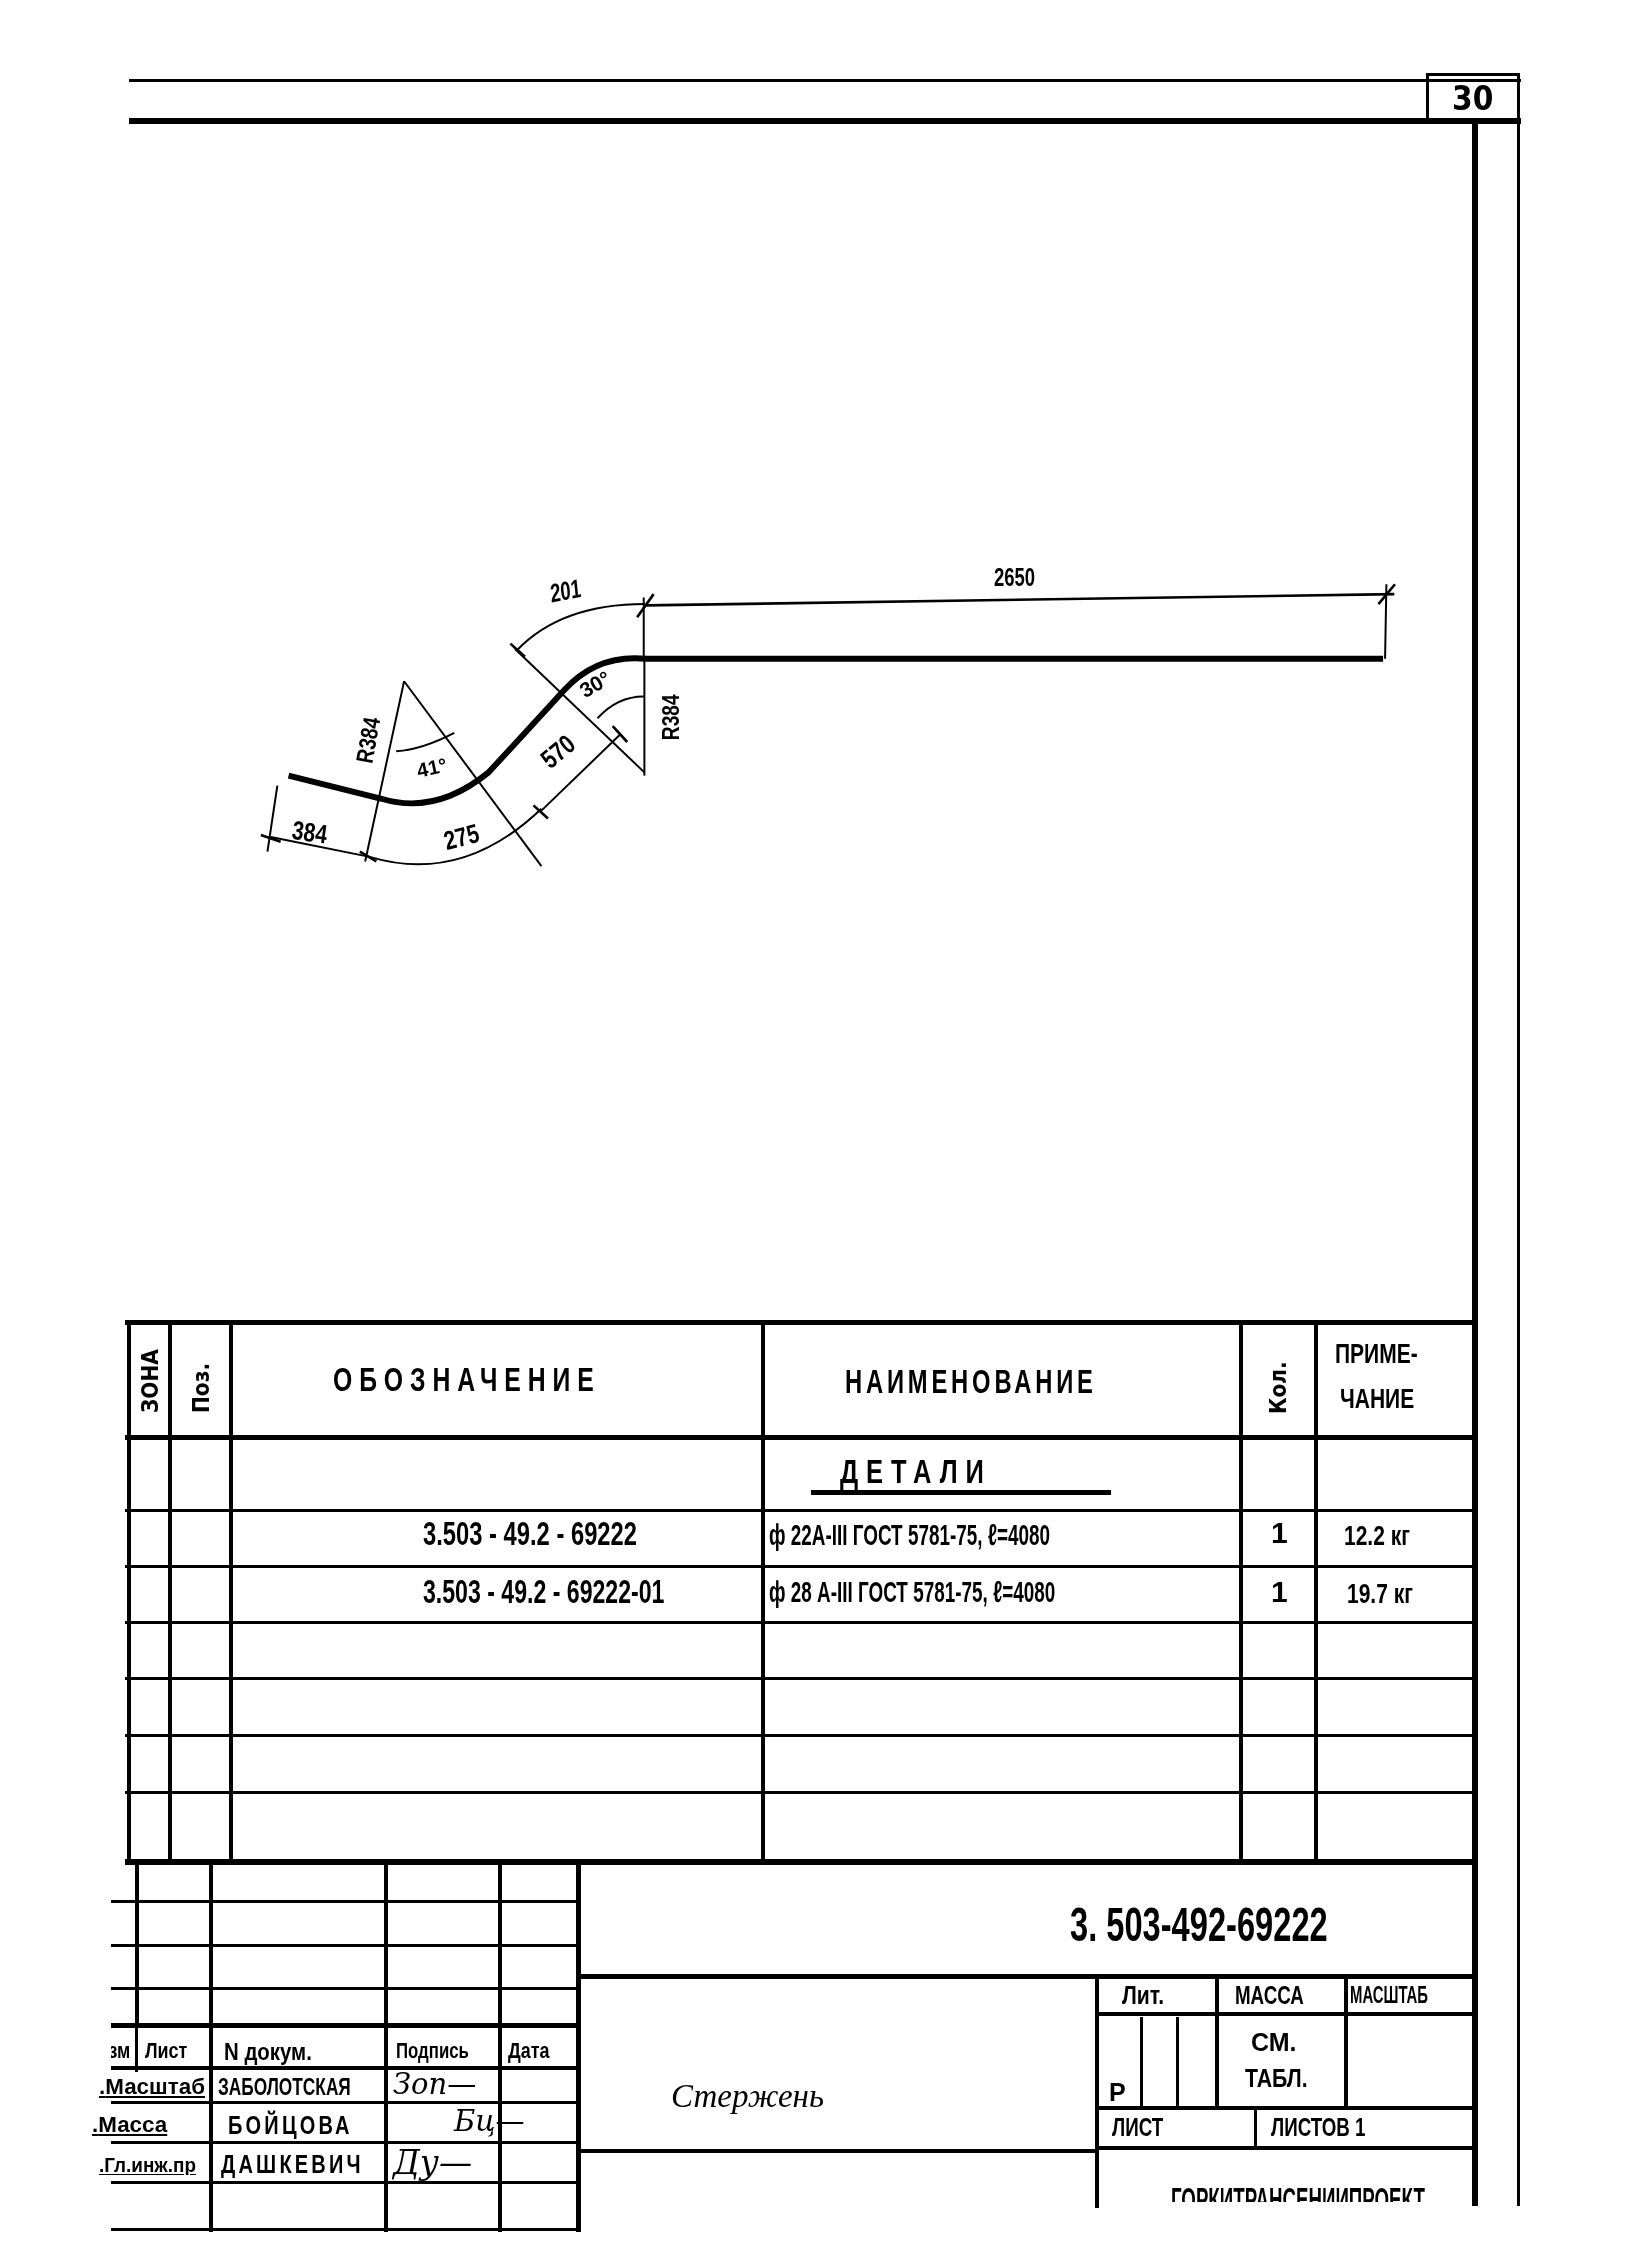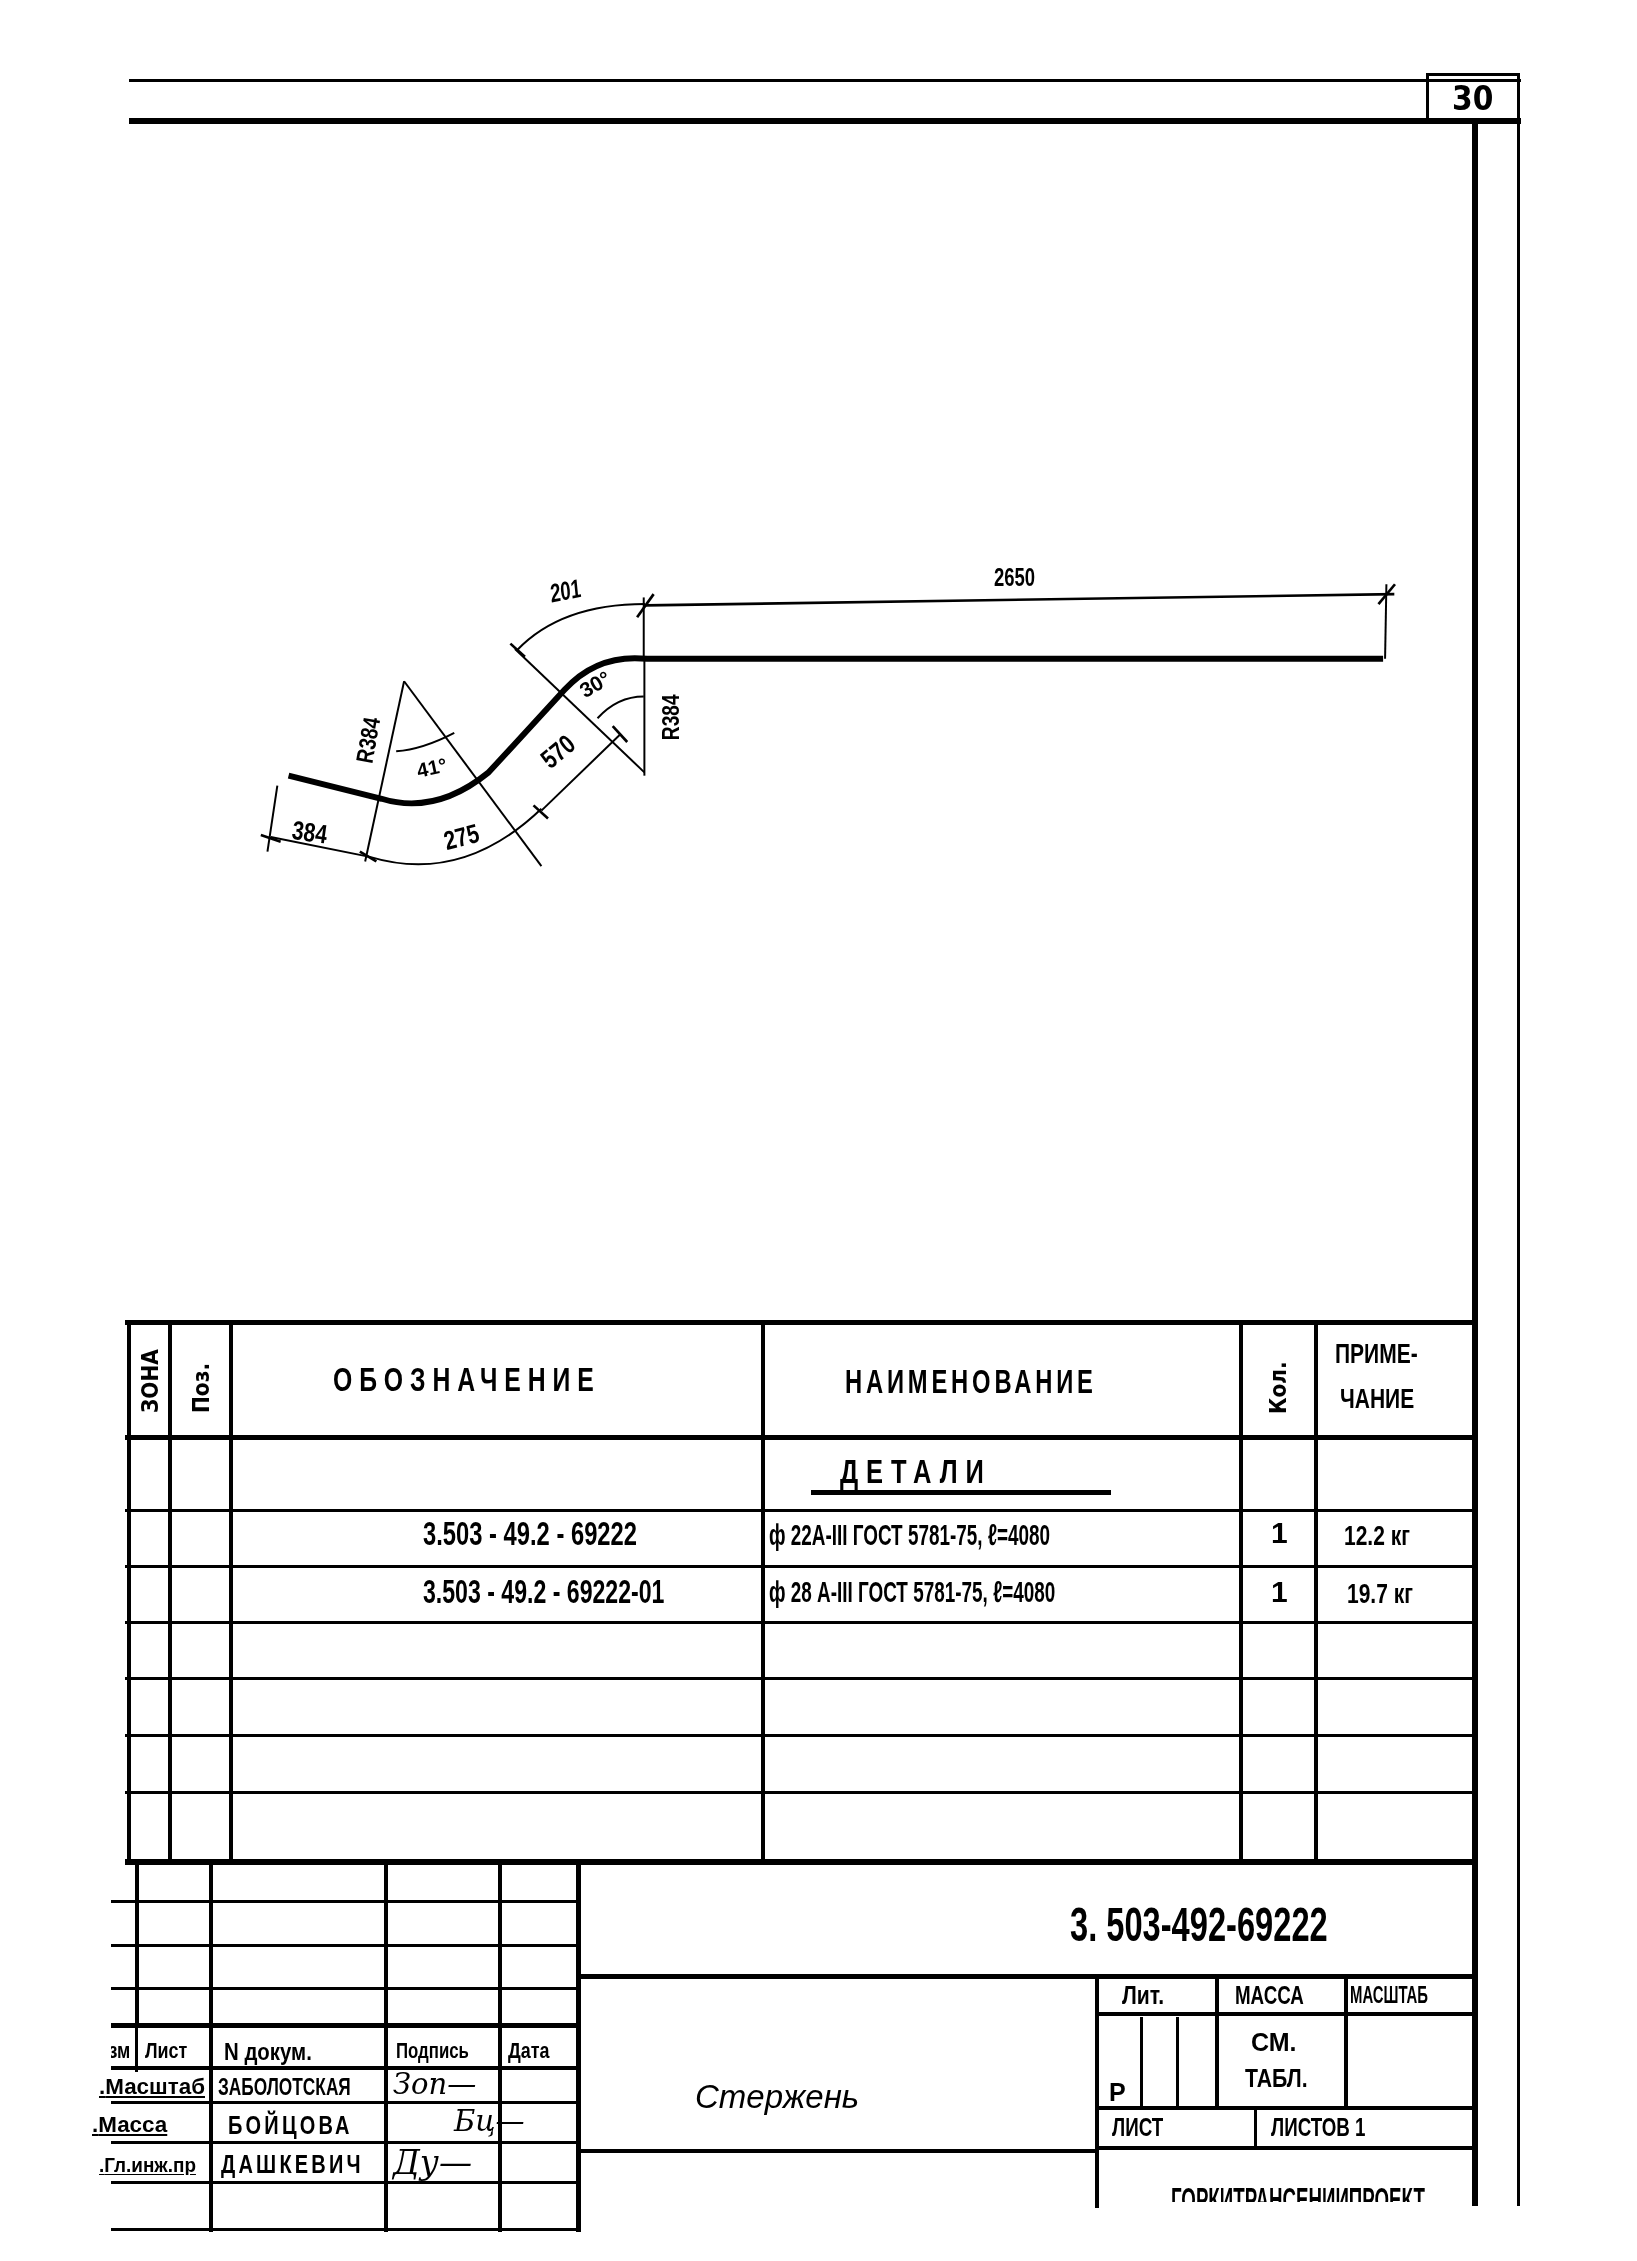--- a/index.html
+++ b/index.html
@@ -181,21 +181,21 @@
   <div class="t cond" style="left:228px;top:2113px;font-size:25px;letter-spacing:4px;transform:scaleX(0.8);text-transform:uppercase;">Бойцова</div>
   <div class="t sig" style="left:411px;top:2107px;font-size:29px;margin-left:43px;">Бц—</div>
 
   <div class="t cond" style="left:99px;top:2154px;width:110px;overflow:hidden;direction:rtl;text-align:left;font-size:21px;text-decoration:underline;transform:scaleX(0.9);">Гл.инж.пр.</div>
   <div class="t cond" style="left:221px;top:2152px;font-size:25px;letter-spacing:4px;transform:scaleX(0.8);text-transform:uppercase;">Дашкевич</div>
   <div class="t sig" style="left:393px;top:2146px;font-size:33px;">Ду—</div>
 
   <div class="ln" style="left:580px;top:1974px;width:896px;height:5.3px;"></div>
   <div class="t cond" style="left:1070px;top:1901px;font-size:48px;transform:scaleX(0.68);">3. 503-492-69222</div>
 
-  <div class="t" style="left:695px;top:2080px;font-size:33px;font-style:italic;font-weight:normal;font-family:Liberation Sans, sans-serif;">Стержень</div>
+  <div class="t" style="left:671px;top:2080px;font-size:33px;font-style:italic;font-weight:normal;font-family:Liberation Serif, serif;">Стержень</div>
 
   <div class="ln" style="left:1095px;top:1977px;width:4px;height:231px;"></div>
   <div class="ln" style="left:1215px;top:1977px;width:4px;height:132px;"></div>
   <div class="ln" style="left:1344px;top:1977px;width:4px;height:132px;"></div>
   <div class="ln" style="left:1140px;top:2017px;width:3.3px;height:92px;"></div>
   <div class="ln" style="left:1176px;top:2017px;width:3.3px;height:92px;"></div>
   <div class="ln" style="left:1096px;top:2012px;width:380px;height:4px;"></div>
   <div class="ln" style="left:1096px;top:2106px;width:380px;height:4px;"></div>
   <div class="ln" style="left:1254px;top:2108px;width:3.3px;height:40px;"></div>
   <div class="ln" style="left:1096px;top:2146px;width:380px;height:4px;"></div>

